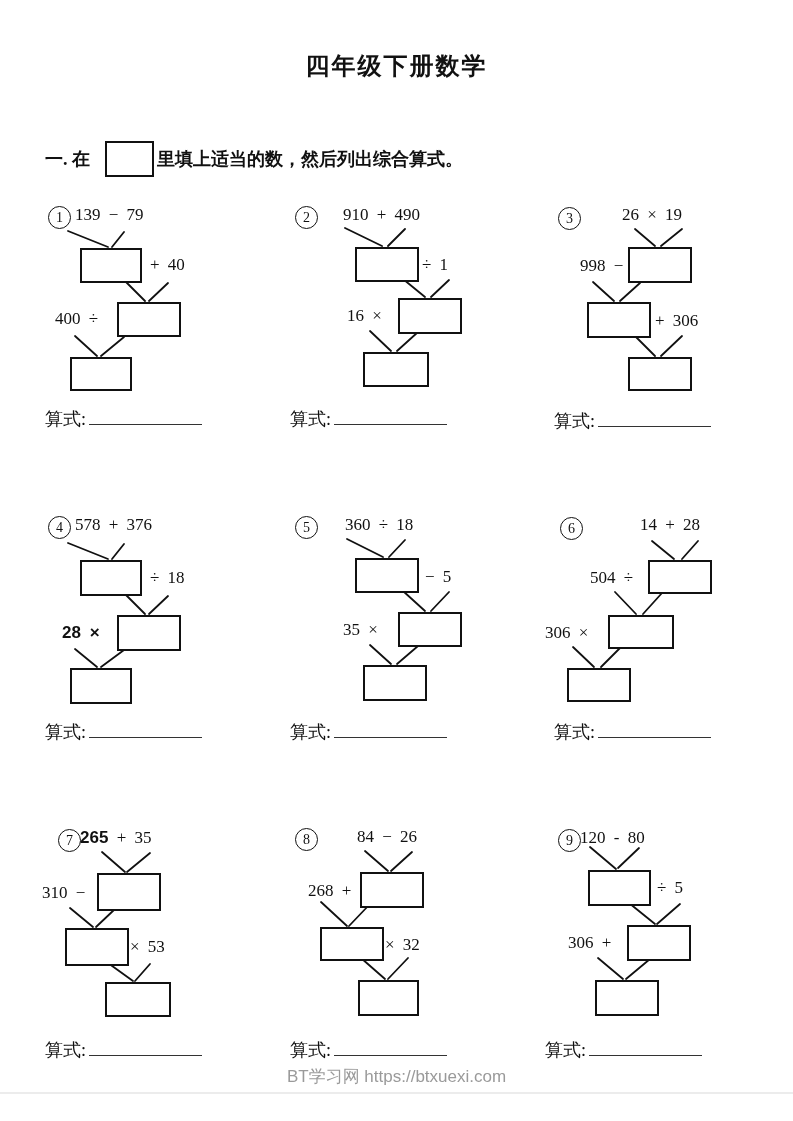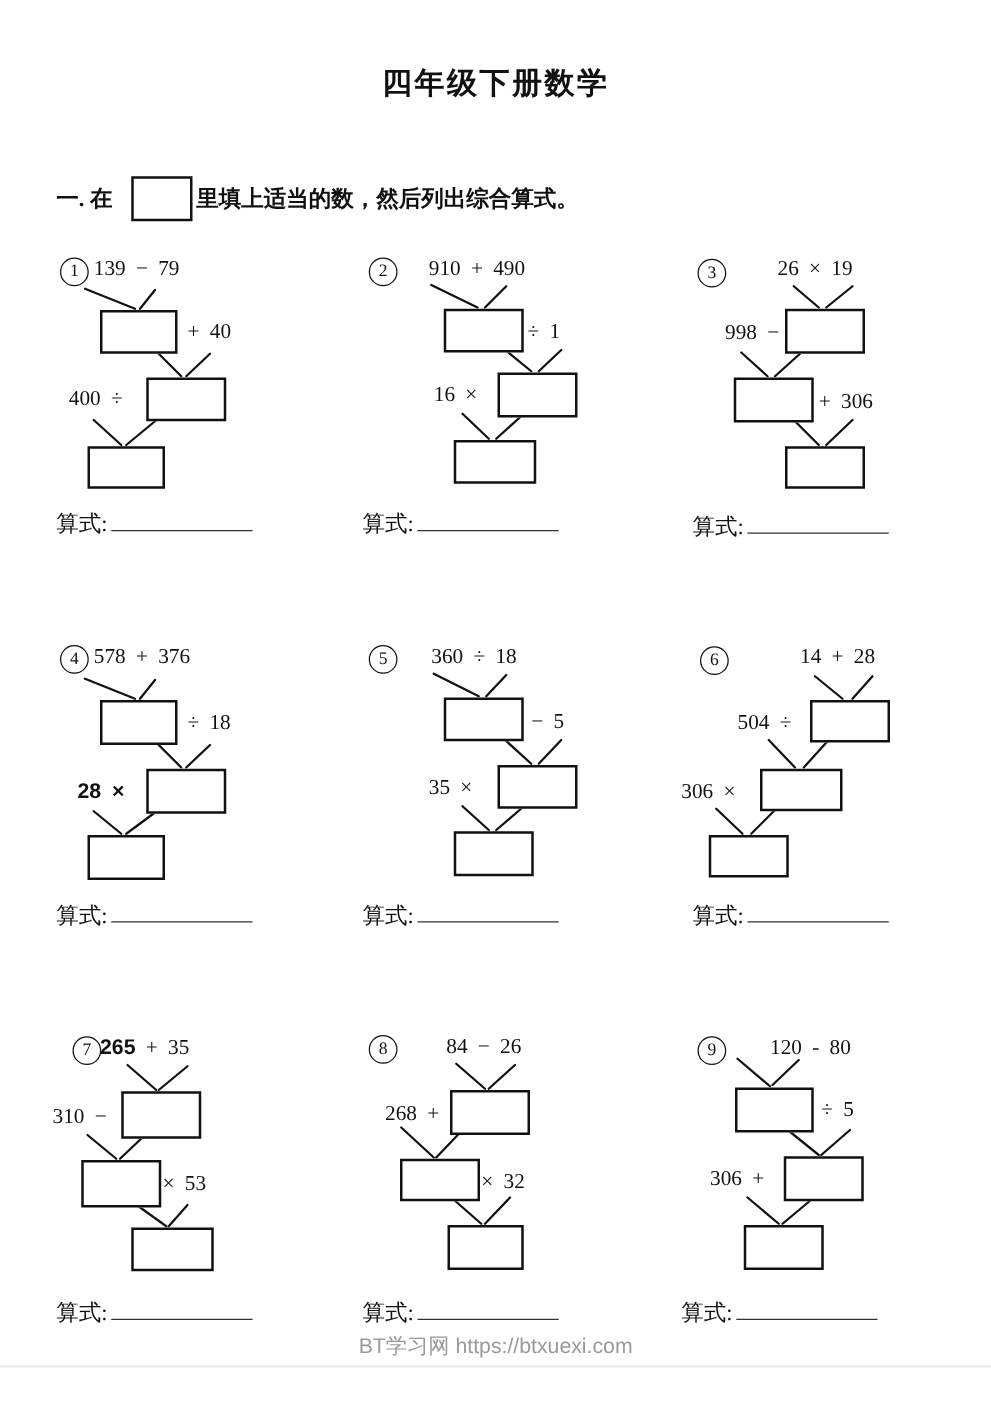--- a/index.html
+++ b/index.html
@@ -147,21 +147,21 @@
     <span class="op" style="left:100px;top:120px;">× 32</span>
     <span class="fbox" style="left:73px;top:165px;width:57px;height:32px;"></span>
     <span class="ans" style="left:5px;top:223px;"><span>算式:</span><span class="blank"></span></span>
   </div>
 
   <div class="cell" style="left:540px;top:815px;">
     <svg class="arr" width="245" height="200">
       <path d="M50 32 L76 54 M99 33 L78 53 M89 88 L115 109 M140 89 L117 109 M58 143 L83 164 M110 144 L86 164"></path>
     </svg>
     <span class="circ" style="left:18px;top:14px;">9</span>
-    <span class="hdr" style="left:40px;top:13px;padding-left:36px;"><b class="bs"></b><span>120 - 80</span></span>
+    <span class="hdr" style="left:40px;top:13px;"><b class="bs"></b><span>120 - 80</span></span>
     <span class="fbox" style="left:48px;top:55px;width:59px;height:32px;"></span>
     <span class="op" style="left:117px;top:63px;">÷ 5</span>
     <span class="fbox" style="left:87px;top:110px;width:60px;height:32px;"></span>
     <span class="op" style="left:28px;top:118px;">306 +</span>
     <span class="fbox" style="left:55px;top:165px;width:60px;height:32px;"></span>
     <span class="ans" style="left:5px;top:223px;"><span>算式:</span><span class="blank"></span></span>
   </div>
 
   <div class="footer-text">BT学习网 https://btxuexi.com</div>
   <div class="footer-line"></div>

